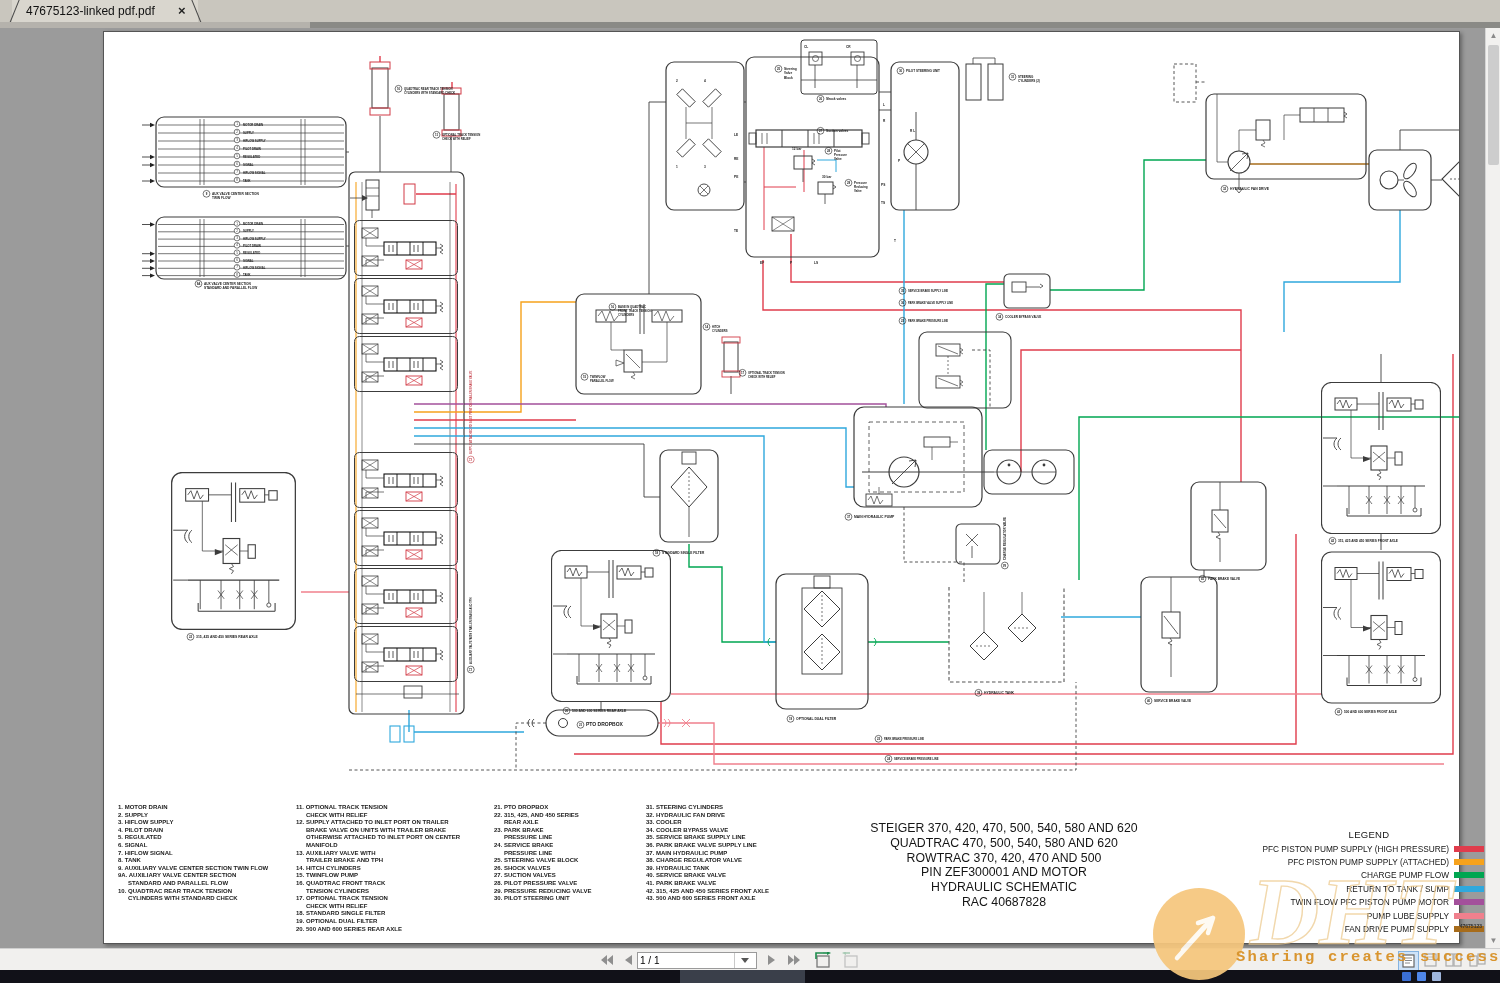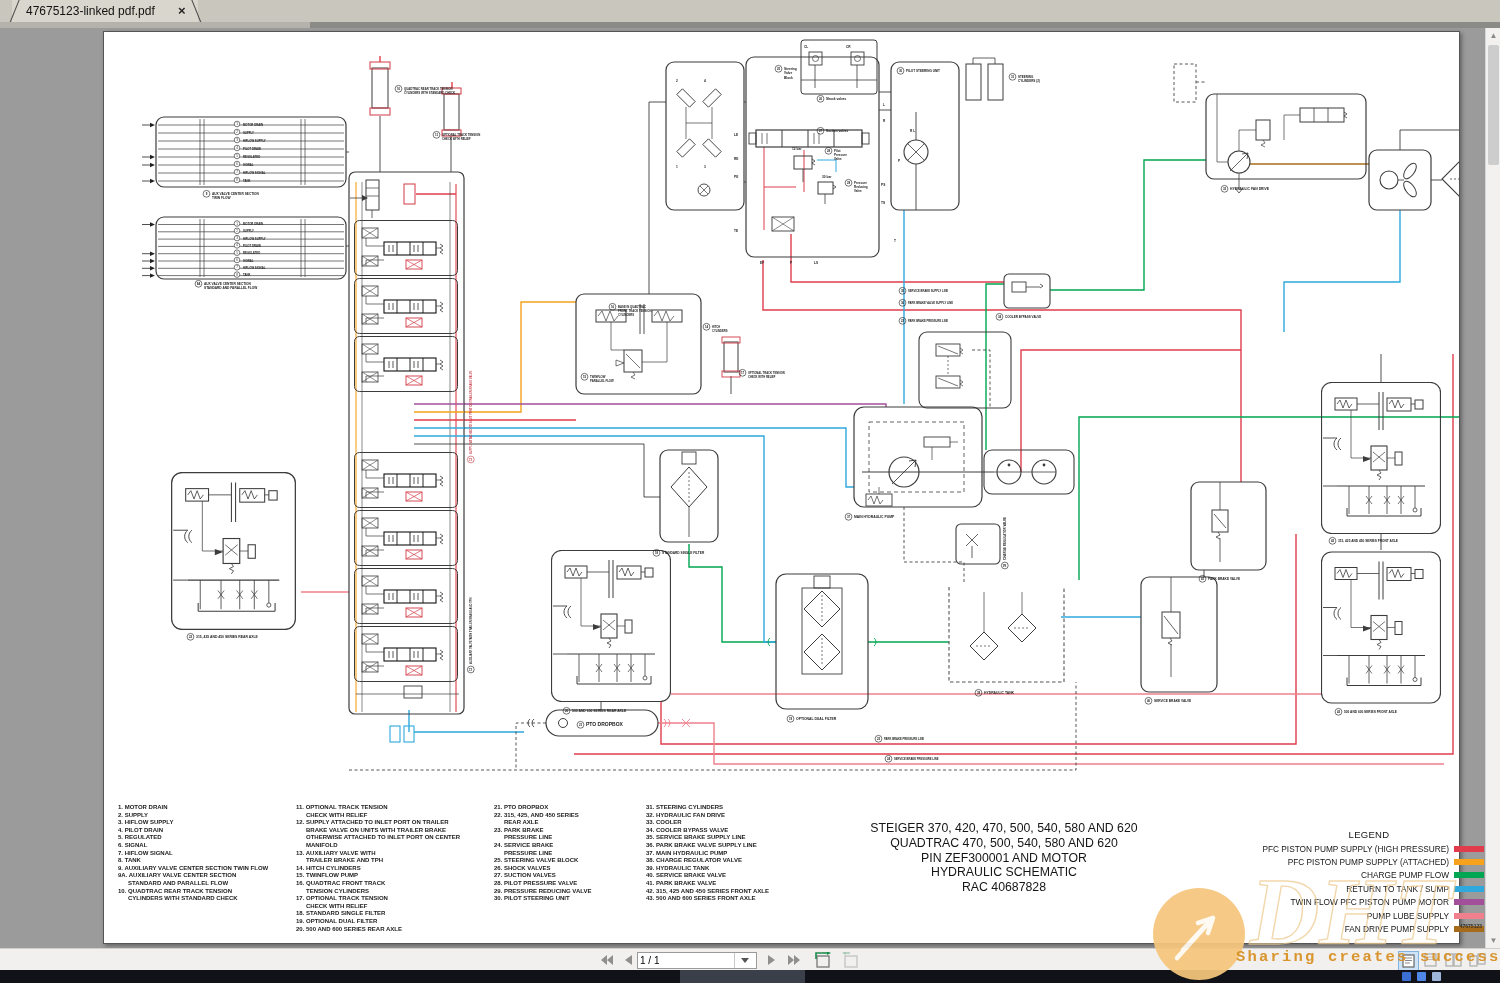--- a/index.html
+++ b/index.html
@@ -751,20 +751,21 @@
 39. HYDRAULIC TANK
 40. SERVICE BRAKE VALVE
 41. PARK BRAKE VALVE
 42. 315, 425 AND 450 SERIES FRONT AXLE
 43. 500 AND 600 SERIES FRONT AXLE</div>
         </div>
 
       <div id="title-block">
         <div>STEIGER 370, 420, 470, 500, 540, 580 AND 620</div>
         <div>QUADTRAC 470, 500, 540, 580 AND 620</div>
+        <div>ROWTRAC 370, 420, 470 AND 500</div>
         <div>PIN ZEF300001 AND MOTOR</div>
         <div>HYDRAULIC SCHEMATIC</div>
         <div>RAC 40687828</div>
       </div>
 
       <div id="legend">
         <div class="leg-title">LEGEND</div>
         <div id="legend-rows">
             <div class="leg-row">
               <span class="leg-label">PFC PISTON PUMP SUPPLY (HIGH PRESSURE)</span>

